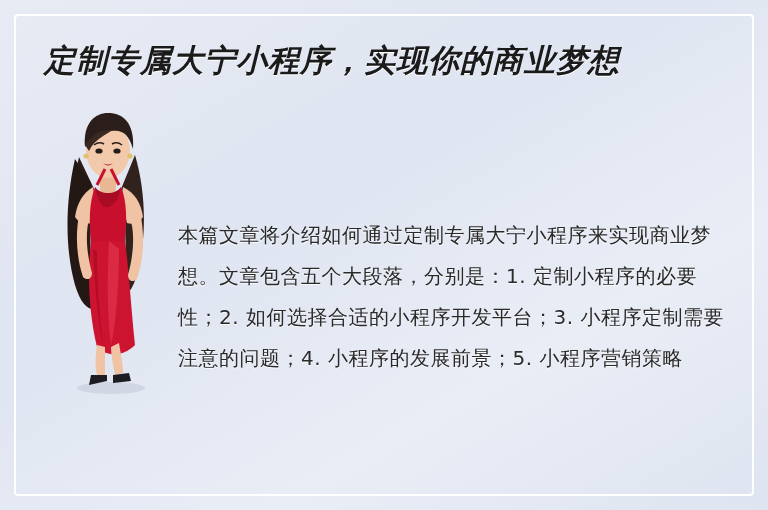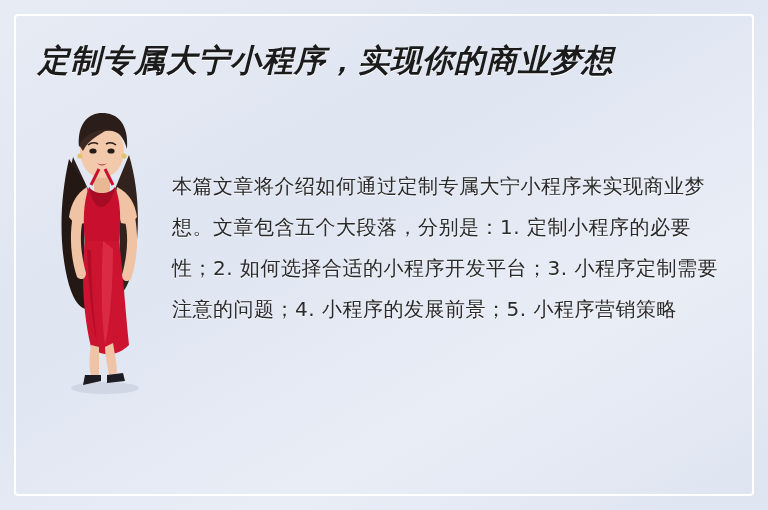--- a/index.html
+++ b/index.html
@@ -29,36 +29,36 @@
     border: 2px solid #ffffff;
     border-radius: 4px;
     box-sizing: border-box;
     pointer-events: none;
   }
   .content {
     position: relative;
     width: 100%;
     height: 100%;
     box-sizing: border-box;
-    padding: 26px 30px 18px 24px;
+    padding: 26px 30px 18px 30px;
   }
   .headline {
     font-family: "Liberation Serif", serif;
     font-weight: bold;
     font-style: italic;
     font-size: 31px;
     line-height: 1.38;
     color: #1b1b1b;
     letter-spacing: 1px;
     margin: 0 0 10px 0;
     text-shadow: 0 1px 0 #ffffff;
   }
   .body-row {
     display: flex;
-    align-items: center;
+    align-items: flex-end;
   }
   .figure-wrap {
     width: 128px;
     flex: 0 0 128px;
     padding-top: 6px;
     display: flex;
     justify-content: center;
   }
   .paragraph {
     flex: 1 1 auto;

